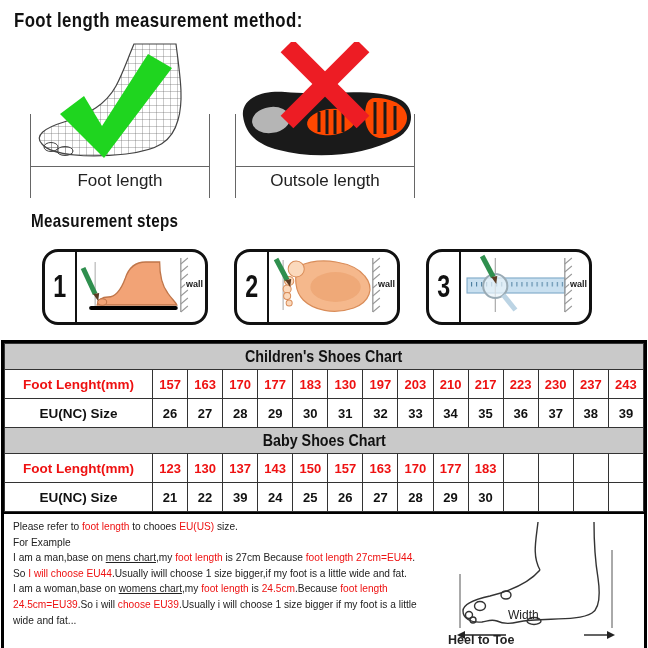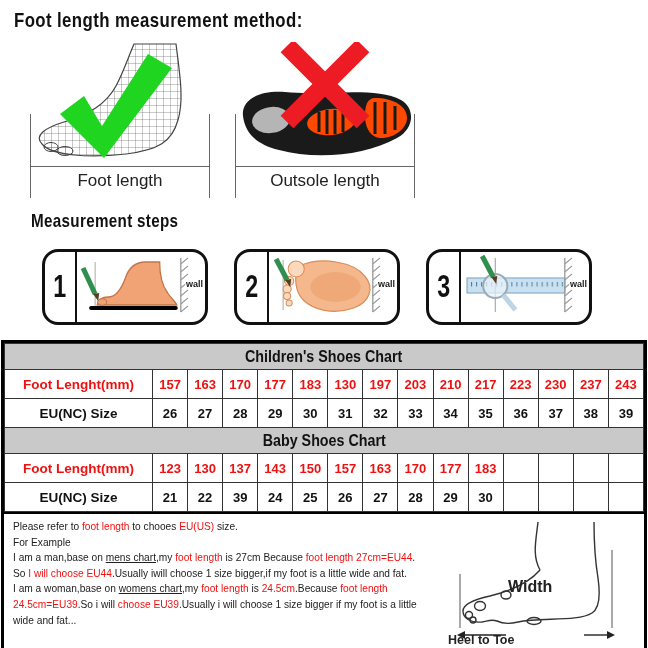--- a/index.html
+++ b/index.html
@@ -46,21 +46,21 @@
   .u{text-decoration:underline;}
 
   
   .notice{border-top:2px solid #000;display:flex;height:138px;}
   .notice-left{flex:1;padding:5px 0 0 9px;overflow:hidden;}
   .notice-heading{font-size:16.5px;font-weight:700;color:#1c1c1c;margin-bottom:3px;}
   .nline{white-space:nowrap;transform:scaleX(.9);transform-origin:0 50%;
         font-size:11.3px;line-height:15.6px;color:#222;}
   .foot-diagram{position:relative;width:196px;height:138px;}
   .foot-diagram svg{position:absolute;top:2px;left:2px;}
-  .width-label{position:absolute;left:60px;top:64px;font-size:16px;font-weight:700;color:#222;}
+  .width-label{position:absolute;left:60px;top:94px;font-size:12px;font-weight:400;color:#222;}
   .heel-label{position:absolute;left:0;right:8px;bottom:5px;
         font-size:12.5px;font-weight:700;color:#222;}
 </style>
 </head>
 <body>
 
 <div class="page">
 
   <div class="title">
     <span class="cond-l">Foot length measurement method:</span>

